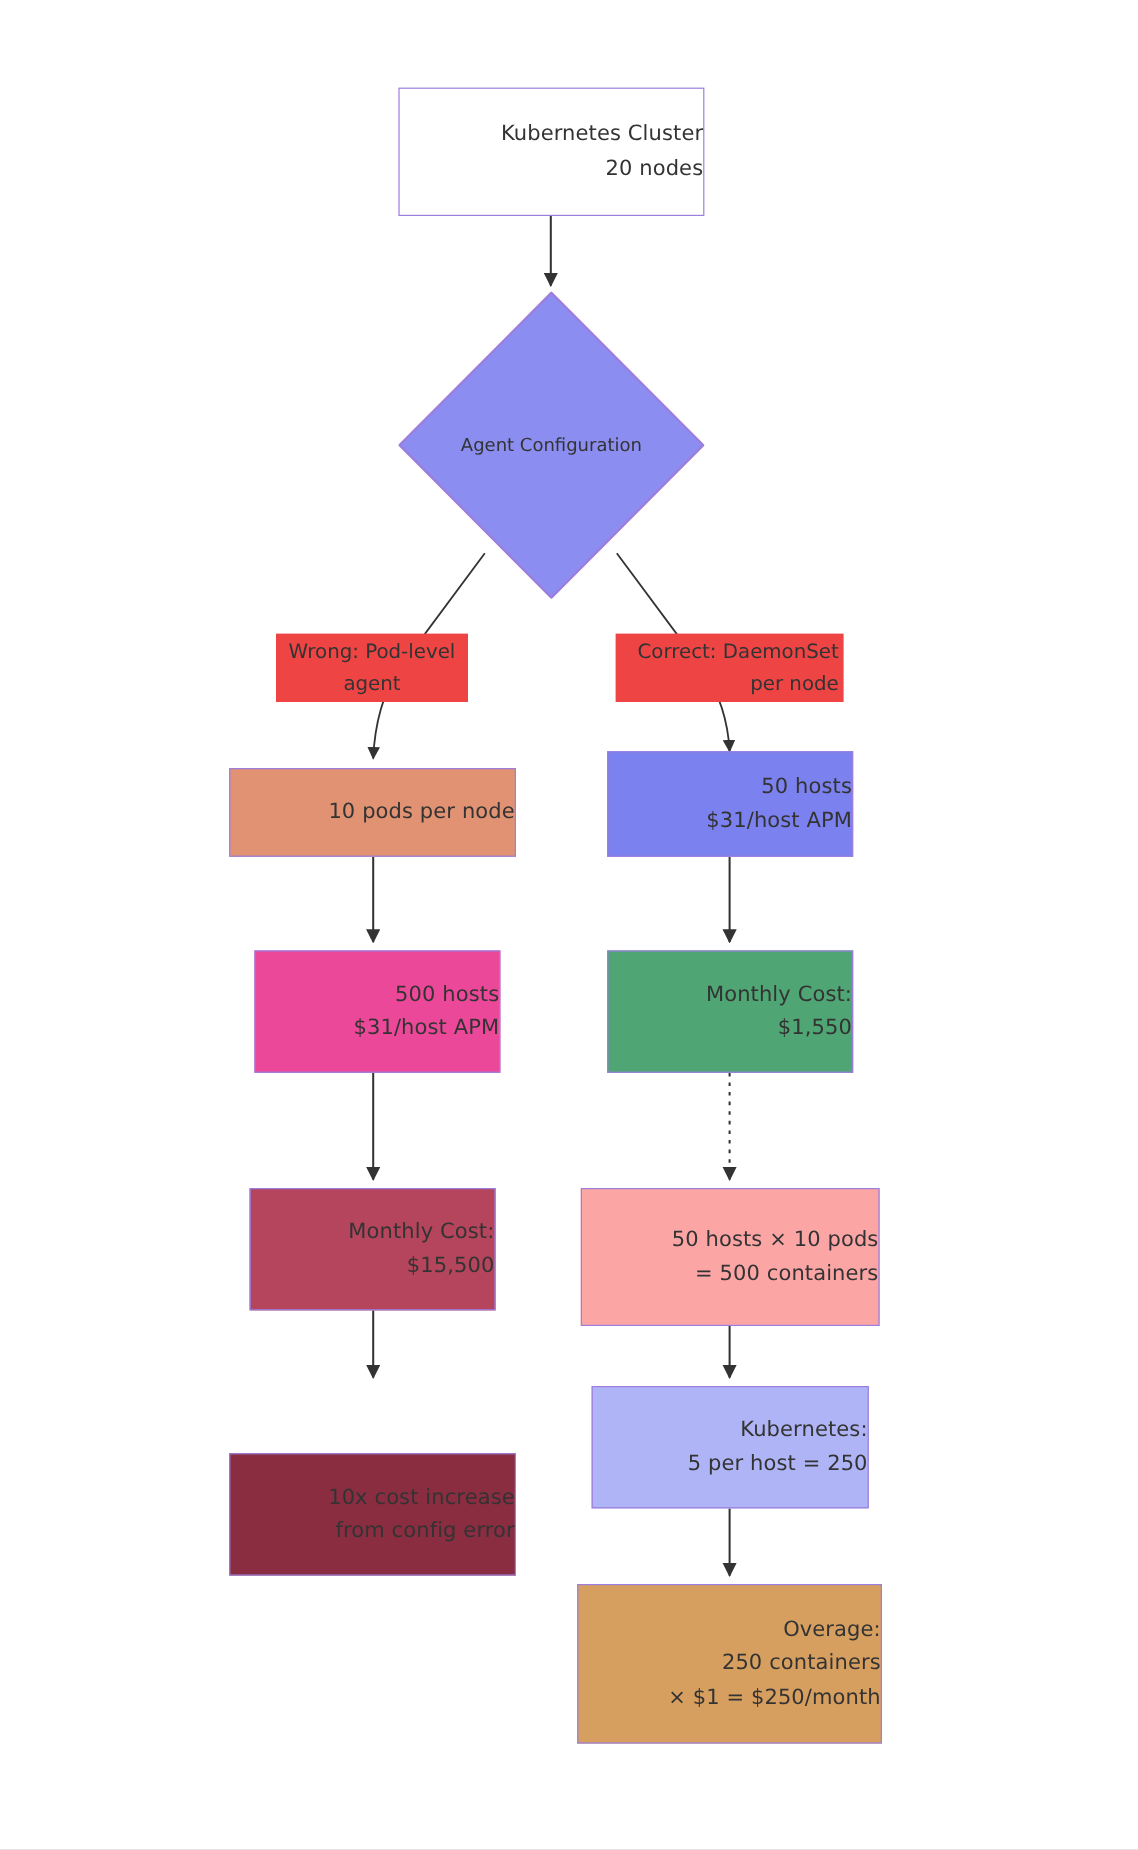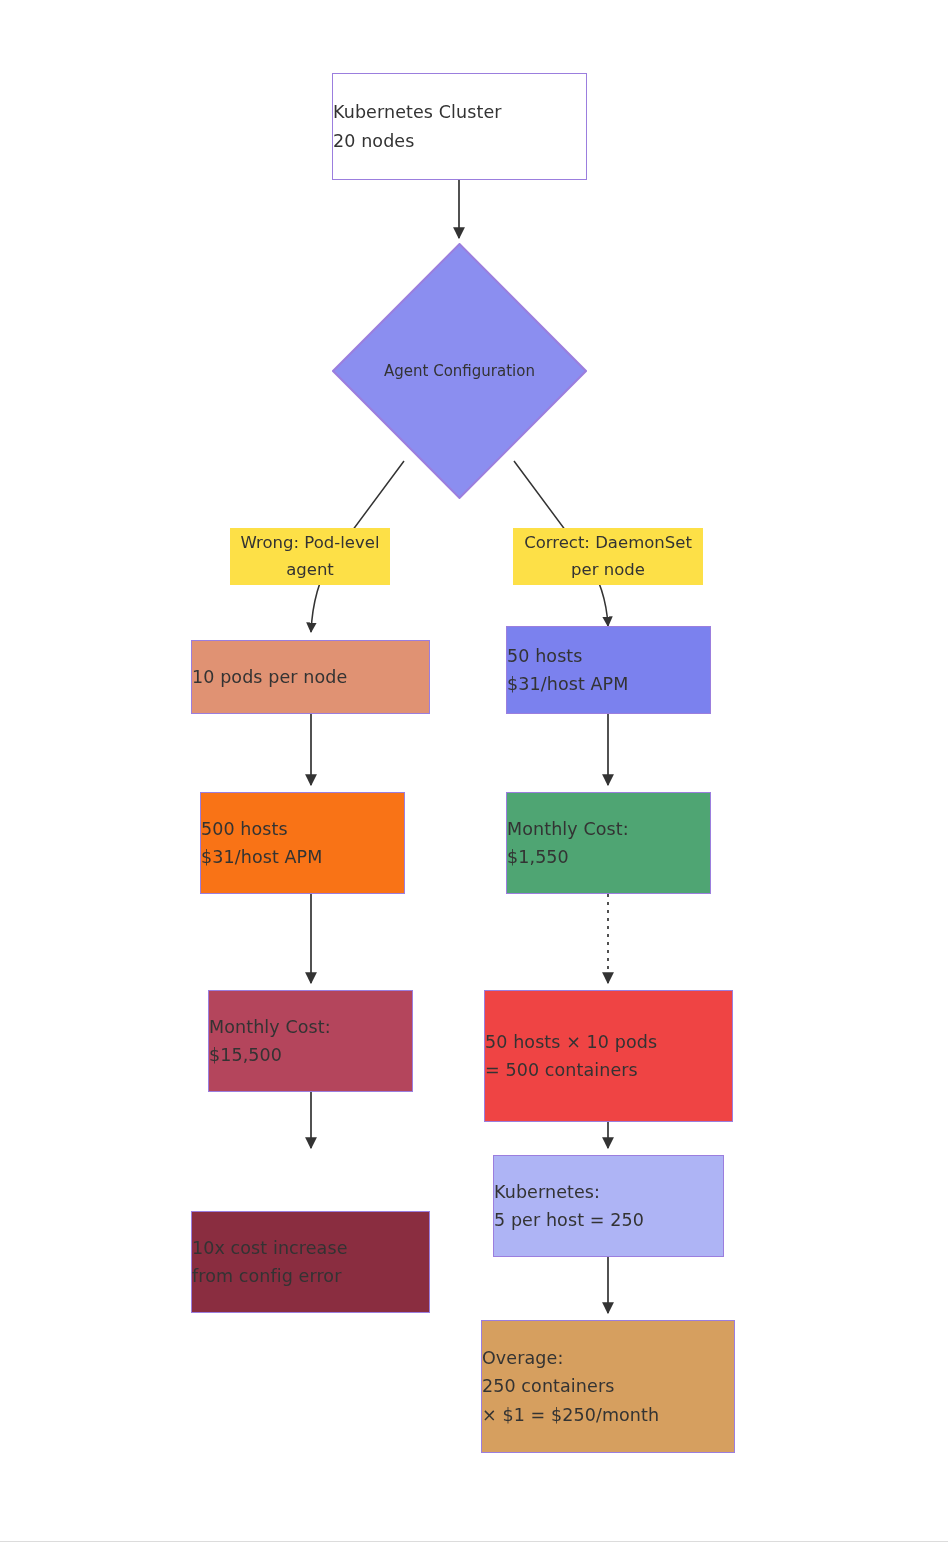--- a/index.html
+++ b/index.html
@@ -28,21 +28,21 @@
     width: 948px;
     height: 1542px;
     pointer-events: none;
   }
   .node {
     position: absolute;
     box-sizing: border-box;
     border: 1.3px solid #9b7ede;
     display: flex;
     flex-direction: column;
-    align-items: flex-start;
+    align-items: flex-end;
     justify-content: center;
     text-align: center;
     font-size: 17.5px;
     line-height: 1.62;
     color: #333333;
     letter-spacing: 0.1px;
   }
   .node .line {
     display: block;
     white-space: nowrap;
@@ -64,21 +64,21 @@
   .diamond .dlabel {
     position: relative;
     z-index: 2;
     font-size: 15px;
     color: #333333;
     white-space: nowrap;
   }
   .edge-label {
     position: absolute;
     box-sizing: border-box;
-    background: #fde047;
+    background: #ef4444;
     color: #333333;
     font-size: 16.5px;
     line-height: 1.62;
     text-align: center;
     padding: 2px 4px;
     z-index: 3;
   }
   .edge-label .line {
     display: block;
     white-space: nowrap;
@@ -134,21 +134,21 @@
     <svg class="shape" viewBox="0 0 255 256" preserveAspectRatio="none" xmlns="http://www.w3.org/2000/svg">
       <polygon points="127.5,1 254,128 127.5,255 1,128" fill="#8b8ef0" stroke="#9b7ede" stroke-width="2"></polygon>
     </svg>
     <span class="dlabel">Agent Configuration</span>
   </div>
 
   <div class="node" style="left:191px; top:640px; width:239px; height:74px; background:#e09273;">
     <span class="line">10 pods per node</span>
   </div>
 
-  <div class="node" style="left:200px; top:792px; width:205px; height:102px; background:#f97316;">
+  <div class="node" style="left:212px; top:792px; width:205px; height:102px; background:#ec4899;">
     <span class="line">500 hosts</span>
     <span class="line">$31/host APM</span>
   </div>
 
   <div class="node" style="left:208px; top:990px; width:205px; height:102px; background:#b4455c;">
     <span class="line">Monthly Cost:</span>
     <span class="line">$15,500</span>
   </div>
 
   <div class="node" style="left:191px; top:1211px; width:239px; height:102px; background:#8a2d40;">
@@ -159,41 +159,41 @@
   <div class="node" style="left:506px; top:626px; width:205px; height:88px; background:#7b81ee;">
     <span class="line">50 hosts</span>
     <span class="line">$31/host APM</span>
   </div>
 
   <div class="node" style="left:506px; top:792px; width:205px; height:102px; background:#4fa573;">
     <span class="line">Monthly Cost:</span>
     <span class="line">$1,550</span>
   </div>
 
-  <div class="node" style="left:484px; top:990px; width:249px; height:132px; background:#ef4444;">
+  <div class="node" style="left:484px; top:990px; width:249px; height:115px; background:#fca5a5;">
     <span class="line">50 hosts × 10 pods</span>
     <span class="line">= 500 containers</span>
   </div>
 
   <div class="node" style="left:493px; top:1155px; width:231px; height:102px; background:#aeb4f5;">
     <span class="line">Kubernetes:</span>
     <span class="line">5 per host = 250</span>
   </div>
 
   <div class="node" style="left:481px; top:1320px; width:254px; height:133px; background:#d69f5f;">
     <span class="line">Overage:</span>
     <span class="line">250 containers</span>
     <span class="line">× $1 = $250/month</span>
   </div>
 
   <div class="edge-label" style="left:230px; top:528px; width:160px;">
     <span class="line">Wrong: Pod-level</span>
     <span class="line">agent</span>
   </div>
 
-  <div class="edge-label" style="left:513px; top:528px; width:190px;">
+  <div class="edge-label" style="left:513px; top:528px; width:190px;text-align:right;">
     <span class="line">Correct: DaemonSet</span>
     <span class="line">per node</span>
   </div>
 
 
   <div class="bottom-rule"></div>
 </div>
 
 </body></html>

